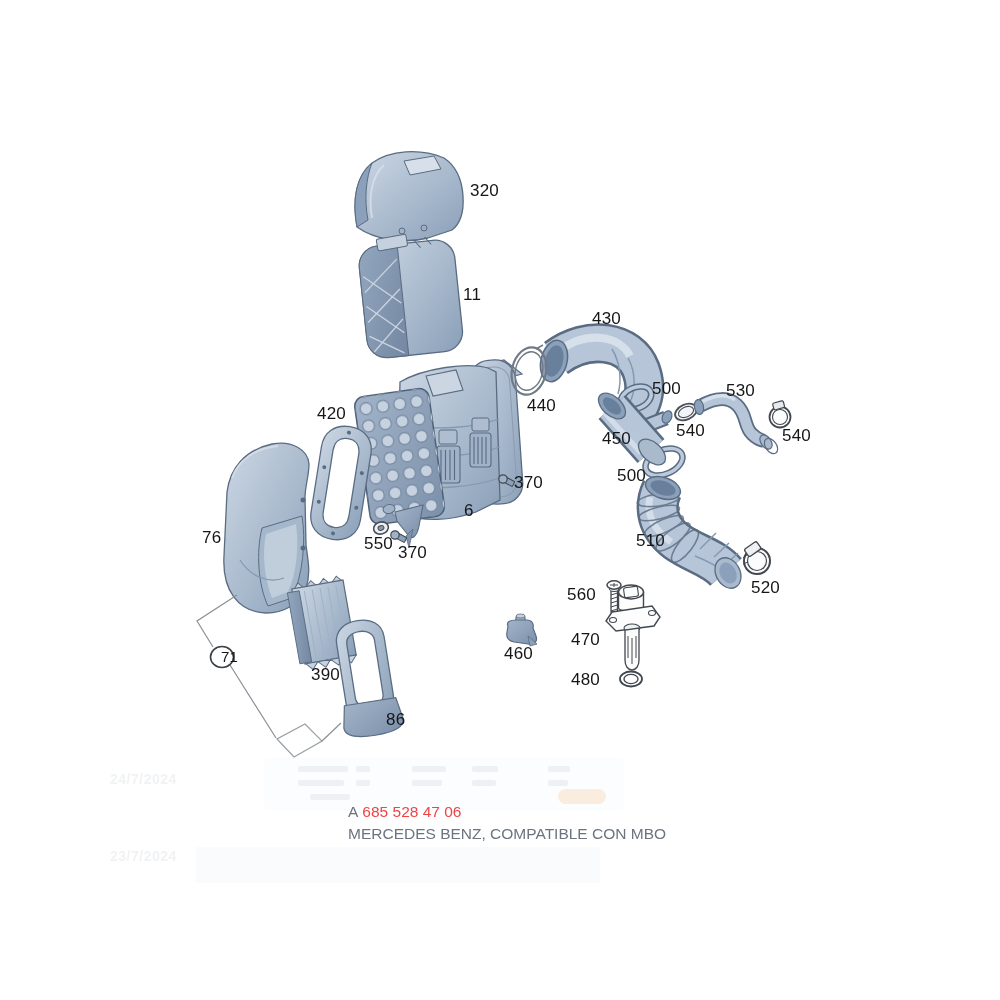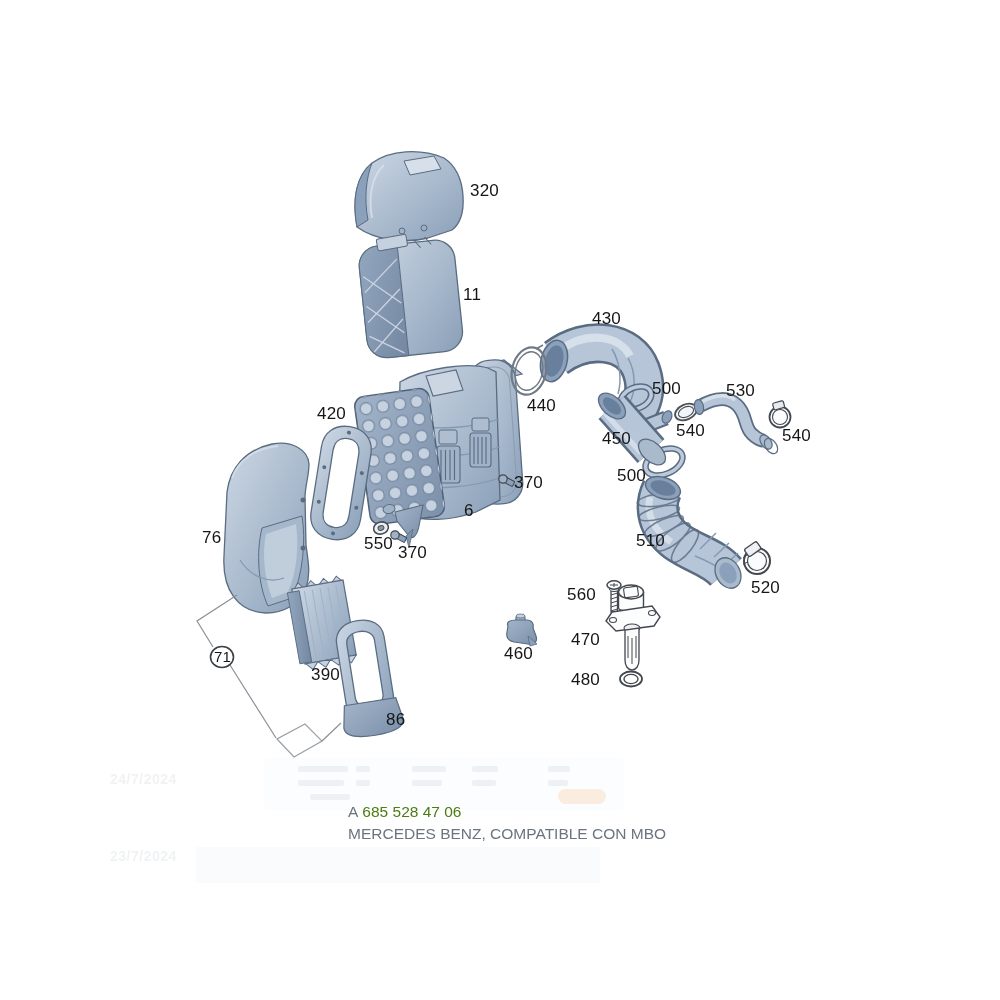--- a/index.html
+++ b/index.html
@@ -4,24 +4,24 @@
 <style>
   html,body{margin:0;padding:0;background:#fff;}
   #stage{position:relative;width:1000px;height:1000px;background:#fff;overflow:hidden;
          font-family:"Liberation Sans", sans-serif;}
   
   .bg-layer{position:absolute;inset:0;z-index:0;}
   #art{position:absolute;left:0;top:0;z-index:1;}
   .fg-layer{position:absolute;inset:0;z-index:2;pointer-events:none;}
   
   .lbl{position:absolute;font-size:17px;color:#161616;letter-spacing:.2px;white-space:nowrap;text-align:right;}
-  .circle-lbl{width:23px;text-align:center;font-size:15px;}
+  .circle-lbl{width:23px;text-align:center;font-size:15px;margin-left:7px;}
   
   .product{position:absolute;left:348px;top:801px;font-size:15.5px;line-height:22px;color:#6b7480;}
-  .product .code{color:#4d7c0f;margin-left:4px;}
+  .product .code{color:#ef4444;margin-left:4px;}
   
   .wm-date{position:absolute;font-size:14px;font-weight:bold;color:#f0f2f4;letter-spacing:.5px;}
   .faint-table{position:absolute;left:264px;top:757px;width:360px;height:54px;background:#fcfdfe;border-radius:6px;}
   .faint-bar{position:absolute;height:6px;background:#eef1f4;border-radius:2px;}
   .faint-badge{position:absolute;left:558px;top:789px;width:48px;height:15px;border-radius:8px;background:rgba(242,166,90,.18);}
   .faint-band{position:absolute;left:196px;top:847px;width:404px;height:36px;background:#fafbfc;}
 </style>
 </head>
 <body>
 

